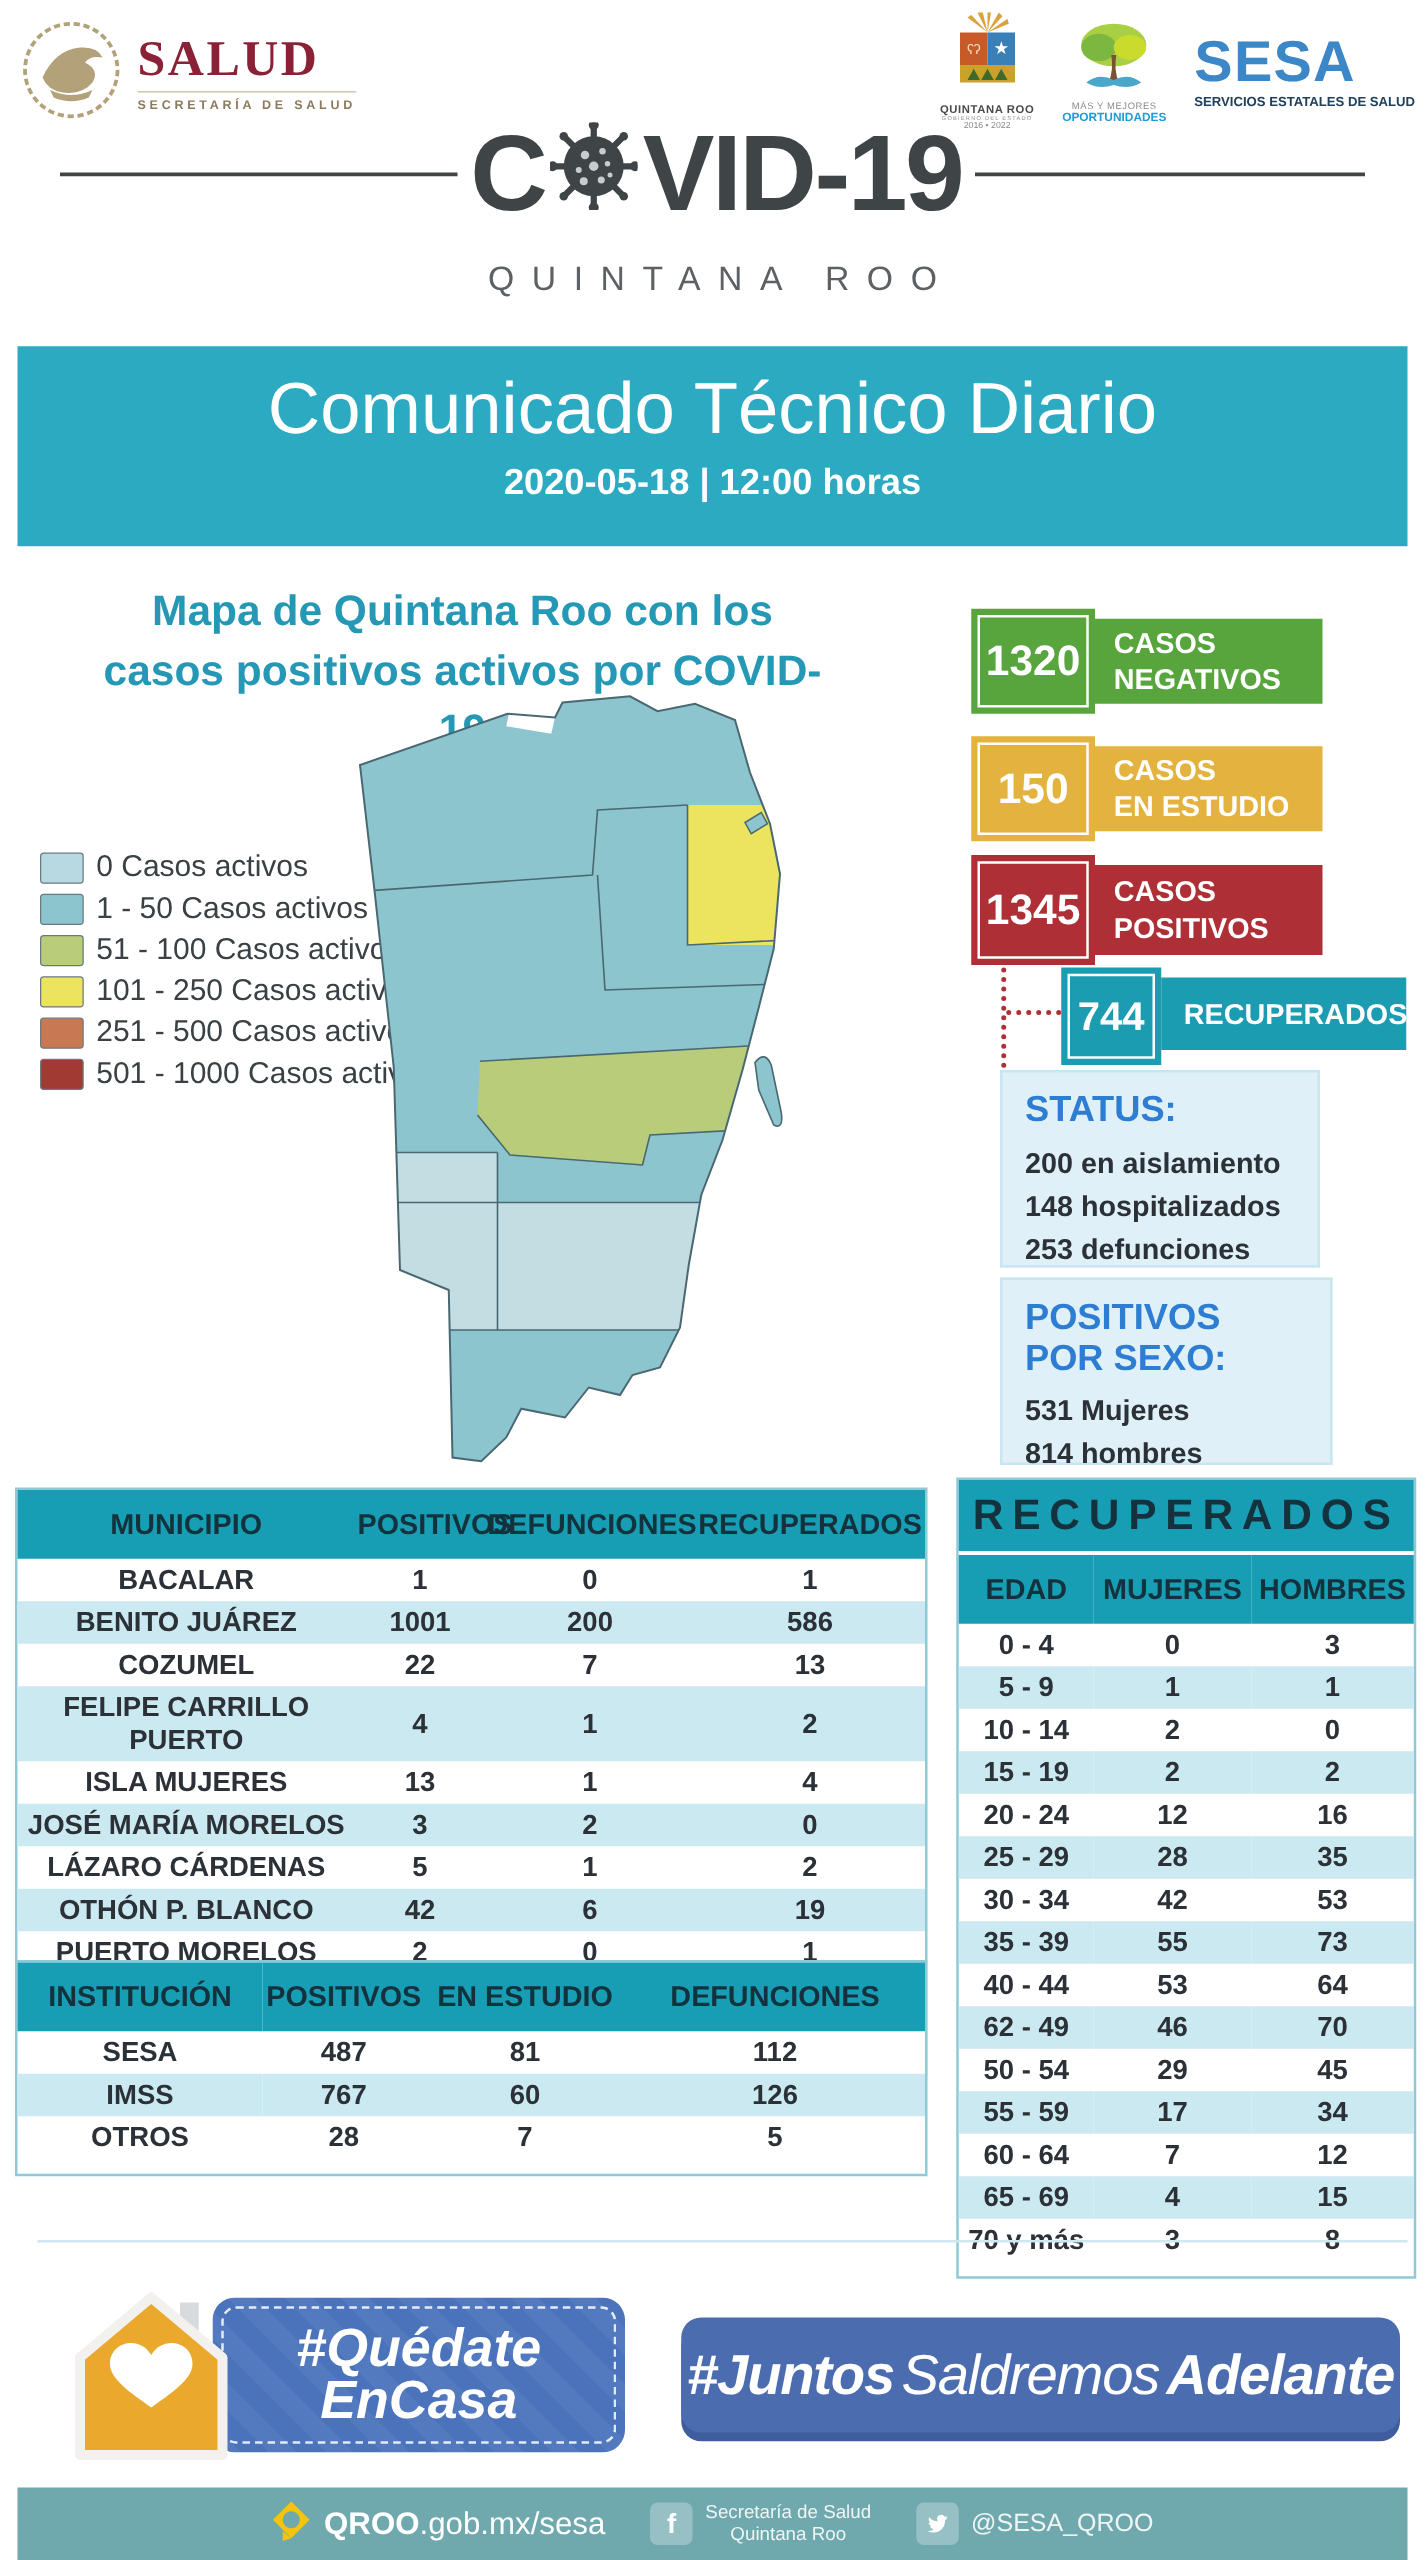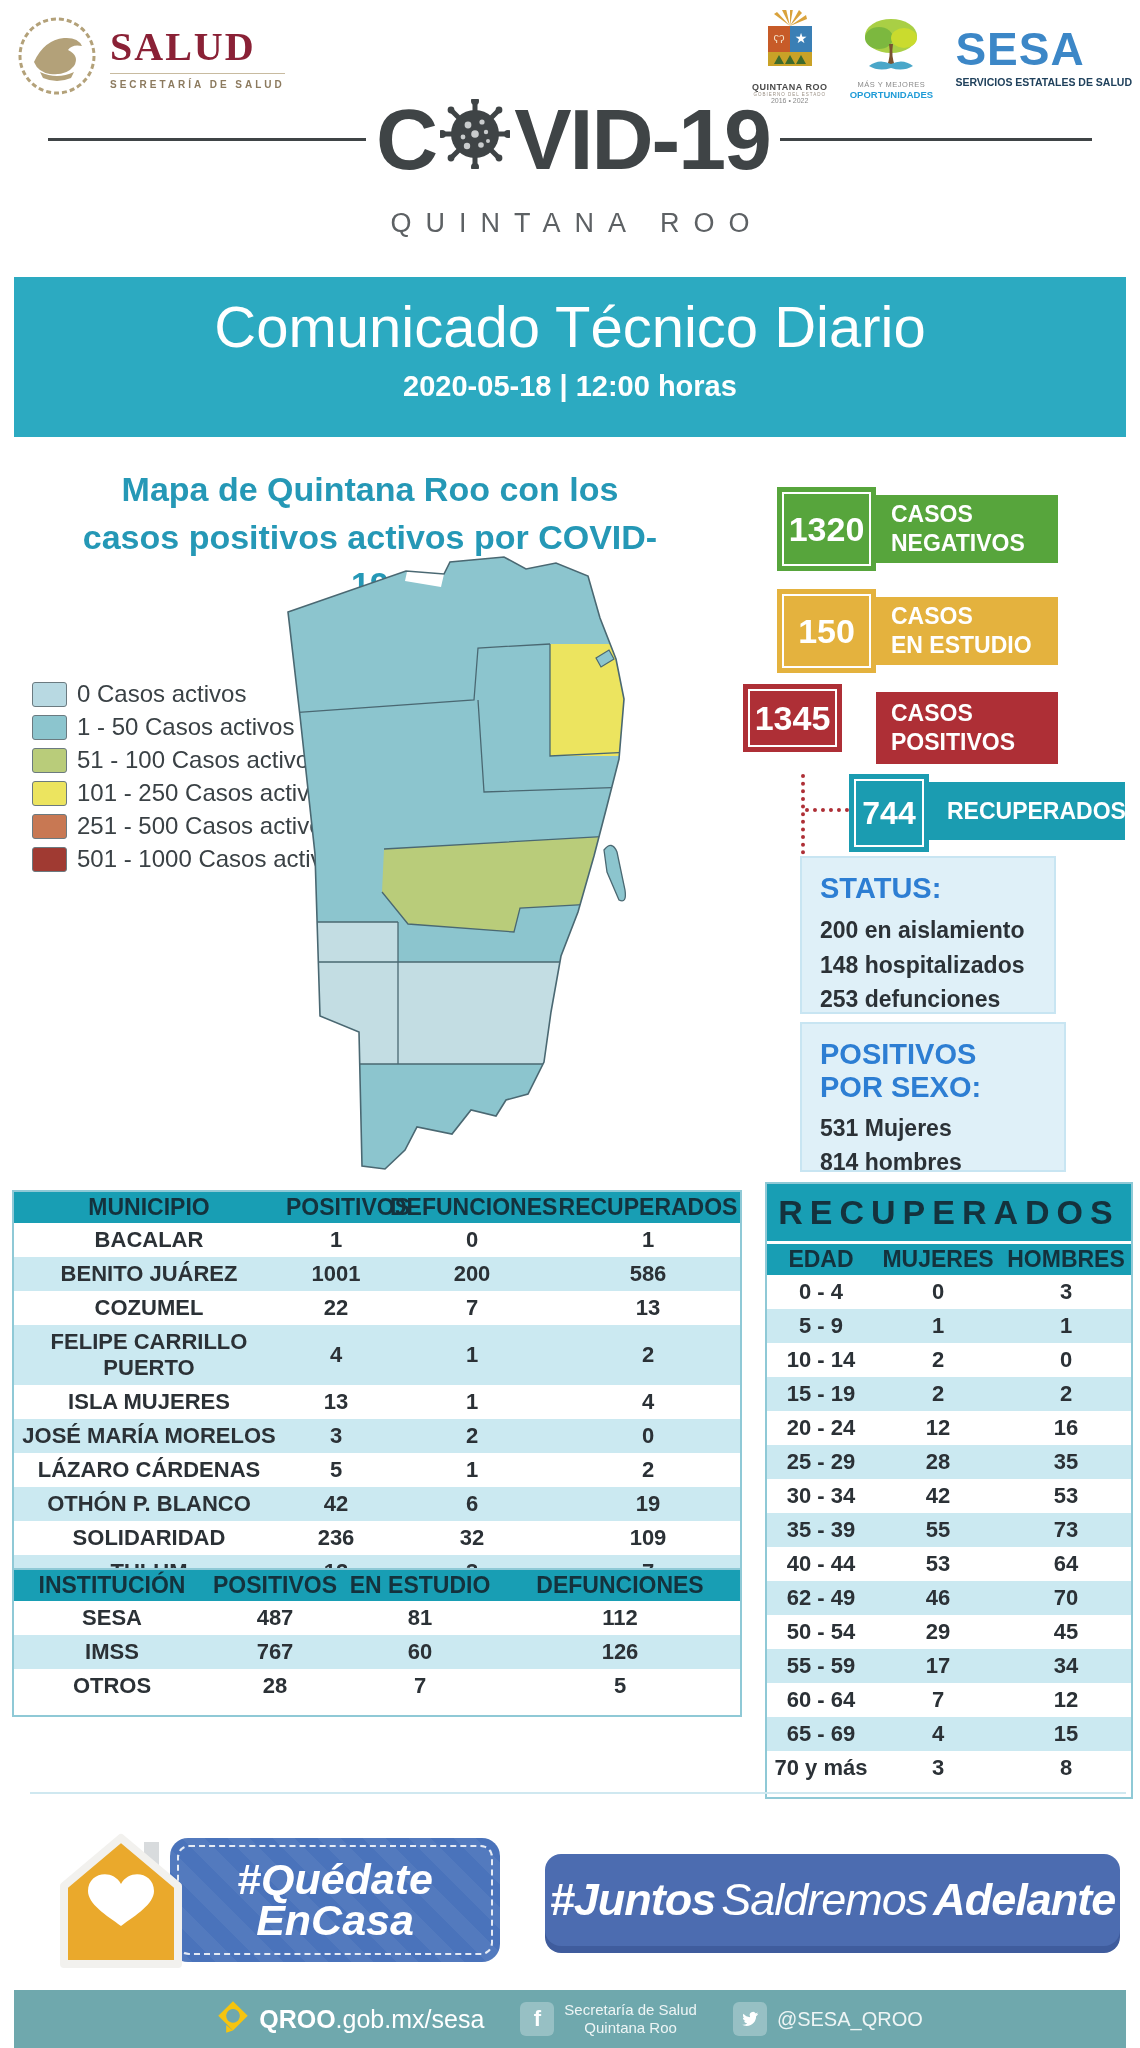--- a/index.html
+++ b/index.html
@@ -56,21 +56,21 @@
   .dot-h{left:805px;top:808px;width:44px;height:0;border-top:4px dotted #ae2f36;}
 
   .info-box{background:#dff0f8;border:2px solid #c8e5f2;box-sizing:border-box;padding:14px 18px;}
   .info-title{color:#2d7ed3;font-weight:bold;font-size:29px;line-height:1.15;}
   .info-line{font-size:23px;font-weight:bold;color:#2b3136;line-height:1.5;}
 
   
   table{border-collapse:collapse;}
   .dtable{position:absolute;background:#fff;border:2px solid #8fc9d6;}
   .dtable table{width:100%;table-layout:fixed;}
-  .dtable th{background:#189eb4;color:#14323d;font-size:23px;font-weight:bold;padding:2px 2px;}
+  .dtable th{background:#189eb4;color:#14323d;font-size:23px;font-weight:bold;padding:14px 2px;}
   .dtable td{font-size:22px;font-weight:bold;color:#2b3136;text-align:center;padding:4px 2px;}
   .dtable tbody tr:nth-child(even){background:#cbe9f1;}
   .pad-row{height:12px;}
   .age-big{background:#189eb4;color:#14323d;font-size:34px;font-weight:bold;text-align:center;
            letter-spacing:7px;padding:9px 0;}
   .age-gap{height:3px;background:#fff;}
 
   
   .rule{left:30px;top:1792px;width:1096px;height:2px;background:#cfe8f0;}
   .quedate{left:170px;top:1838px;width:330px;height:124px;background:#4a73bb;border-radius:18px;
@@ -265,21 +265,21 @@
     <span>CASOS</span>
     <span>NEGATIVOS</span>
   </div>
 
   <div class="abs numbox c-yellow" style="left:777px;top:589px;">150</div>
   <div class="abs labbar c-yellow" style="left:876px;top:597px;height:68px;">
     <span>CASOS</span>
     <span>EN ESTUDIO</span>
   </div>
 
-  <div class="abs numbox c-red" style="left:743px;top:684px;height:68px;">1345</div>
+  <div class="abs numbox c-red" style="left:777px;top:684px;height:88px;">1345</div>
   <div class="abs labbar c-red" style="left:876px;top:692px;height:72px;">
     <span>CASOS</span>
     <span>POSITIVOS</span>
   </div>
 
   <div class="abs dot-v"></div>
   <div class="abs dot-h"></div>
 
   <div class="abs numbox c-teal" style="left:849px;top:774px;width:80px;height:78px;font-size:32px;">744</div>
   <div class="abs labbar c-teal" style="left:929px;top:782px;width:196px;height:58px;padding-left:18px;">
@@ -358,20 +358,26 @@
             <td>LÁZARO CÁRDENAS</td>
             <td>5</td>
             <td>1</td>
             <td>2</td>
           </tr>
           <tr>
             <td>OTHÓN P. BLANCO</td>
             <td>42</td>
             <td>6</td>
             <td>19</td>
+          </tr>
+          <tr>
+            <td>PUERTO MORELOS</td>
+            <td>2</td>
+            <td>0</td>
+            <td>1</td>
           </tr>
           <tr>
             <td>SOLIDARIDAD</td>
             <td>236</td>
             <td>32</td>
             <td>109</td>
           </tr>
           <tr>
             <td>TULUM</td>
             <td>12</td>

